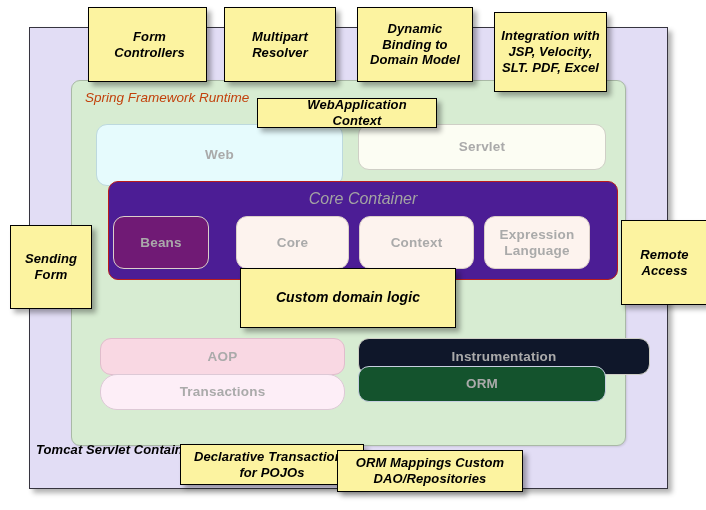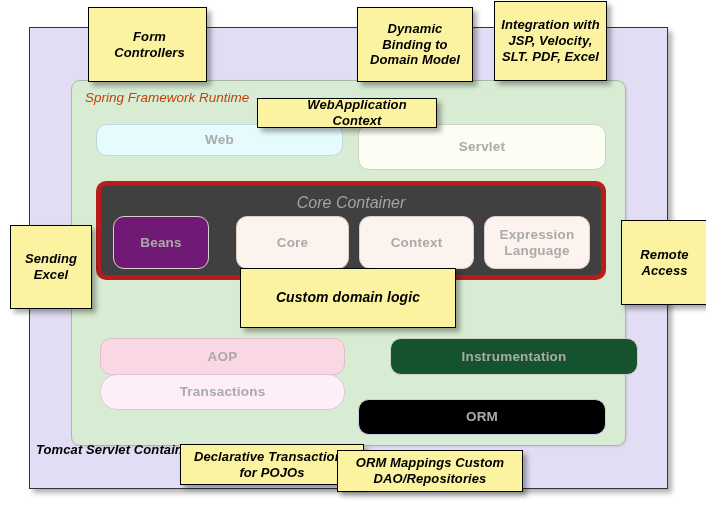--- a/index.html
+++ b/index.html
@@ -76,26 +76,26 @@
     font-size: 13.5px;
     font-weight: bold;
     color: #aaaaaa;
     line-height: 1.15;
     letter-spacing: 0.2px;
   }
 
   
   .core-panel {
     position: absolute;
-    left: 96px;
+    left: 108px;
     top: 181px;
     width: 510px;
     height: 99px;
-    background: #404040;
-    border: 5px solid #b91c1c;
+    background: #4c1d95;
+    border: 1px solid #b91c1c;
     border-radius: 10px;
     box-sizing: border-box;
   }
   .core-panel-title {
     position: absolute;
     left: 0;
     top: 8px;
     width: 100%;
     text-align: center;
     font-size: 16px;
@@ -127,21 +127,21 @@
 <body>
 
 <div id="canvas">
 
   <div class="outer-container"></div>
 
   <div class="runtime-container">
     <div class="runtime-label">Spring Framework Runtime</div>
   </div>
 
-  <div class="tile" style="left:96px; top:124px; width:247px; height:32px; background:#e6fbfd; border-color:#bdd9de;">
+  <div class="tile" style="left:96px; top:124px; width:247px; height:62px; background:#e6fbfd; border-color:#bdd9de;">
     <span>Web</span>
   </div>
   <div class="tile" style="left:358px; top:124px; width:248px; height:46px; background:#fcfdf3; border-color:#cfcfc6;">
     <span>Servlet</span>
   </div>
 
   <div class="core-panel">
     <div class="core-panel-title">Core Container</div>
   </div>
 
@@ -154,52 +154,55 @@
   <div class="tile" style="left:359px; top:216px; width:115px; height:53px; background:#fdf3ee; border-color:#dbcfc9;text-align:right;">
     <span>Context</span>
   </div>
   <div class="tile" style="left:484px; top:216px; width:106px; height:53px; background:#fdf3ee; border-color:#dbcfc9;">
     <span>Expression Language</span>
   </div>
 
   <div class="tile" style="left:100px; top:338px; width:245px; height:37px; background:#f9d8e3; border-color:#e0bdcc;">
     <span>AOP</span>
   </div>
-  <div class="tile" style="left:358px; top:338px; width:248px; height:37px; background:#14532d; border-color:#cfcfc6;margin-left:32px;">
+  <div class="tile" style="left:358px; top:338px; width:292px; height:37px; background:#0f172a; border-color:#cfcfc6;">
     <span>Instrumentation</span>
   </div>
 
   <div class="tile" style="left:100px; top:374px; width:245px; height:36px; background:#fdeef7; border-color:#ddc9d6;border-radius:17px;">
     <span>Transactions</span>
   </div>
-  <div class="tile" style="left:358px; top:399px; width:248px; height:36px; background:#000000; border-color:#c7cfe0;">
+  <div class="tile" style="left:358px; top:366px; width:248px; height:36px; background:#14532d; border-color:#c7cfe0;">
     <span>ORM</span>
   </div>
 
   <div class="outer-label">Tomcat Servlet Container</div>
 
   <div class="note" style="left:88px; top:7px; width:119px; height:75px;padding-left:8px;">
     <span>Form Controllers</span>
   </div>
 
+  <div class="note" style="left:224px; top:7px; width:112px; height:75px;">
+    <span>Multipart Resolver</span>
+  </div>
 
   <div class="note" style="left:357px; top:7px; width:116px; height:75px;">
     <span>Dynamic Binding to Domain Model</span>
   </div>
 
-  <div class="note" style="left:494px; top:1px; width:113px; height:80px;">
+  <div class="note" style="left:494px; top:12px; width:113px; height:80px;">
     <span>Integration with JSP, Velocity, SLT. PDF, Excel</span>
   </div>
 
   <div class="note" style="left:257px; top:98px; width:180px; height:30px;padding-left:24px;">
     <span>WebApplication Context</span>
   </div>
 
   <div class="note" style="left:10px; top:225px; width:82px; height:84px;">
-    <span>Sending Excel</span>
+    <span>Sending Form</span>
   </div>
 
   <div class="note" style="left:621px; top:220px; width:87px; height:85px;">
     <span>Remote Access</span>
   </div>
 
   <div class="note" style="left:240px; top:268px; width:216px; height:60px; font-size:14px;">
     <span>Custom domain logic</span>
   </div>
 

